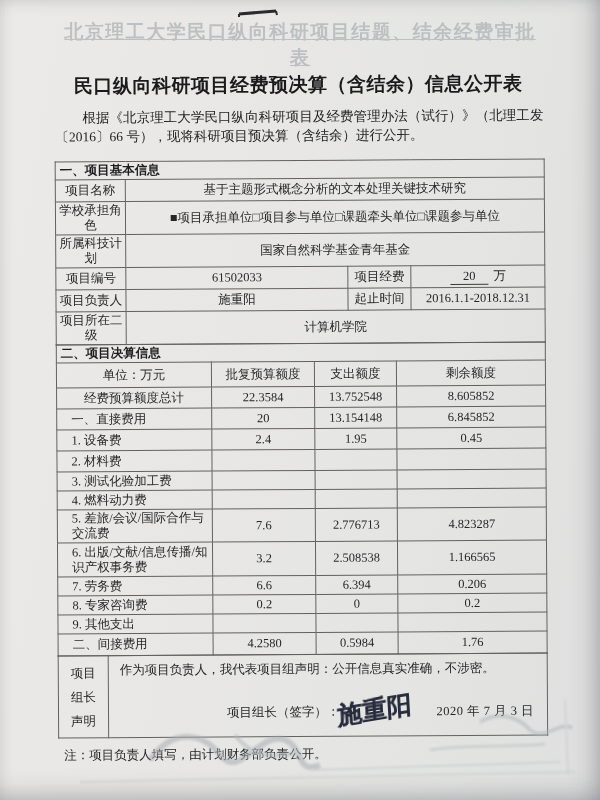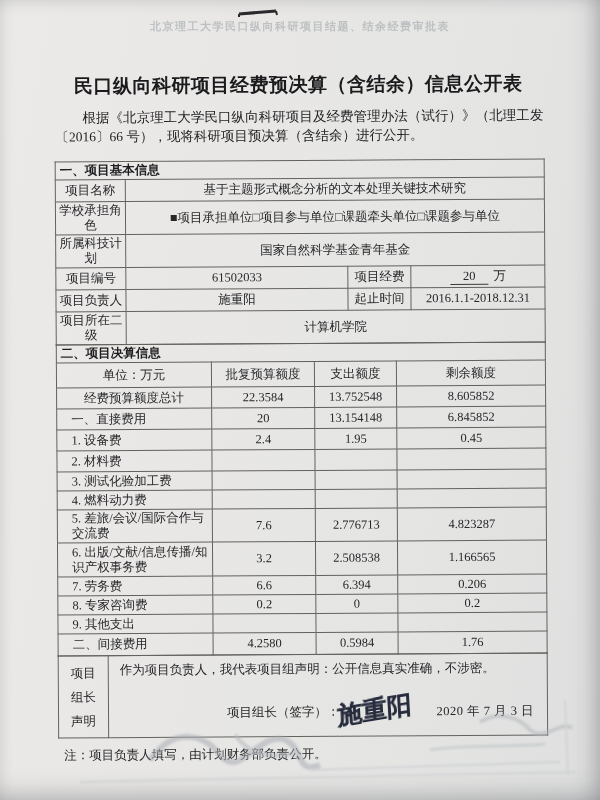--- a/index.html
+++ b/index.html
@@ -18,22 +18,22 @@
     box-shadow:
       inset -16px 0 24px -12px rgba(70,70,78,.34),
       inset 0 -18px 26px -14px rgba(70,70,78,.30),
       inset 0 10px 18px -14px rgba(70,70,78,.16),
       inset 10px 0 18px -14px rgba(70,70,78,.14);
   }
   
   .bleed-head {
     position:absolute; top:19px; left:60px; width:480px;
     text-align:center; color:#b3b7ba; font-weight:bold;
-    font-size:11px; letter-spacing:1.5px;
-    filter:blur(.7px); opacity:.8;
+    font-size:19px; letter-spacing:1.5px;
+    filter:blur(.7px); opacity:.8;text-decoration:underline;
   }
   .bleed-svg { position:absolute; left:0; top:0; pointer-events:none; }
   .staple { position:absolute; left:236px; top:4px; }
   .doc { position:absolute; left:0; top:0; width:600px; transform:rotate(-0.35deg); color:#2a2a2c; }
   .title {
     margin:72px 28px 0; text-align:center;
     font-size:19px; font-weight:bold; color:#1b1b1d; letter-spacing:.5px;
   }
   .intro {
     margin:9px 55px 0 57px; font-size:13.5px; line-height:19px;

